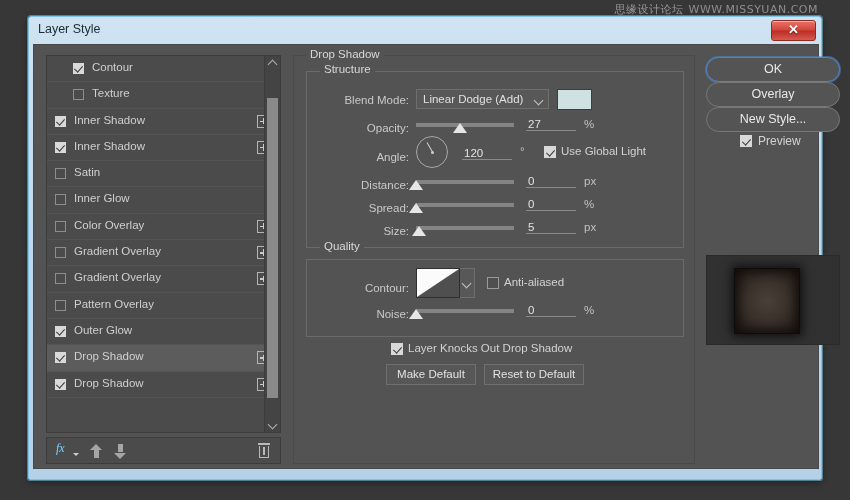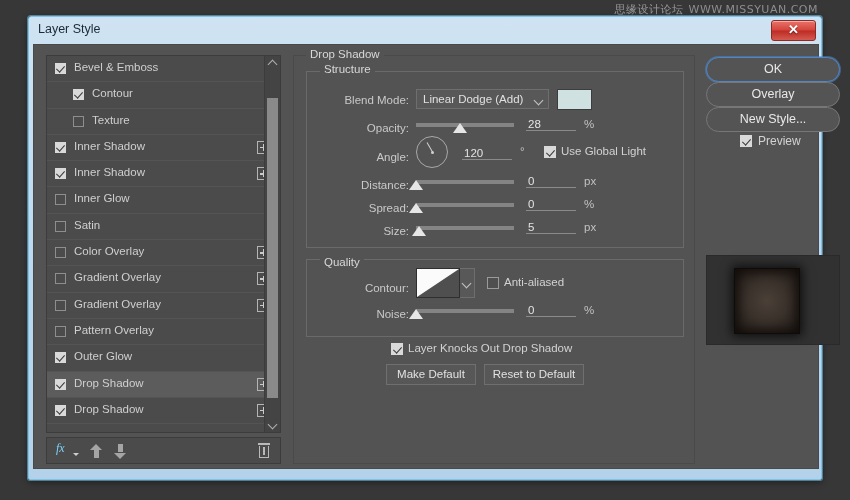--- a/index.html
+++ b/index.html
@@ -499,49 +499,45 @@
       <div class="title-text">Layer Style</div>
       <div class="close-btn">
         <div class="x">✕</div>
       </div>
     </div>
 
     <div class="dialog-body">
 
       <div class="effects-panel">
         <div id="effects-rows">
-            <div class="effect-row">
-              <div class="eff-chk on"></div>
-              <div class="eff-label">Bevel &amp; Emboss</div>
-            </div>
             <div class="effect-row sub">
               <div class="eff-chk on"></div>
               <div class="eff-label">Contour</div>
             </div>
             <div class="effect-row sub">
               <div class="eff-chk"></div>
               <div class="eff-label">Texture</div>
             </div>
             <div class="effect-row">
               <div class="eff-chk on"></div>
               <div class="eff-label">Inner Shadow</div>
               <div class="eff-plus"></div>
             </div>
             <div class="effect-row">
               <div class="eff-chk on"></div>
               <div class="eff-label">Inner Shadow</div>
               <div class="eff-plus"></div>
             </div>
             <div class="effect-row">
               <div class="eff-chk"></div>
+              <div class="eff-label">Satin</div>
+            </div>
+            <div class="effect-row">
+              <div class="eff-chk"></div>
               <div class="eff-label">Inner Glow</div>
-            </div>
-            <div class="effect-row">
-              <div class="eff-chk"></div>
-              <div class="eff-label">Satin</div>
             </div>
             <div class="effect-row">
               <div class="eff-chk"></div>
               <div class="eff-label">Color Overlay</div>
               <div class="eff-plus"></div>
             </div>
             <div class="effect-row">
               <div class="eff-chk"></div>
               <div class="eff-label">Gradient Overlay</div>
               <div class="eff-plus"></div>
@@ -610,21 +606,21 @@
           <span>Linear Dodge (Add)</span>
           <div class="caret"></div>
         </div>
         <div class="swatch" id="color-swatch" style="left: 263px; top: 33px; width: 35px; height: 21px; background: rgb(207, 225, 224);"></div>
 
         <div class="lbl" style="left:10px; top:66px; width:105px;">Opacity:</div>
         <div class="slider" id="opacity-slider" style="left:122px; top:64px; width:98px;">
           <div class="track"></div>
           <div class="knob" style="left: 45%;"></div>
         </div>
-        <div class="numfield" style="left:232px; top:62px; width:50px;">28</div>
+        <div class="numfield" style="left:232px; top:62px; width:50px;">27</div>
         <div class="unit" style="left:290px; top:62px;">%</div>
 
         <div class="lbl" style="left:10px; top:95px; width:105px;">Angle:</div>
         <div class="dial" id="angle-dial" style="left:122px; top:80px;">
           <div class="needle" id="angle-needle" style="transform: rotate(-30deg);"></div>
           <div class="center"></div>
         </div>
         <div class="numfield" style="left:168px; top:91px; width:50px;">120</div>
         <div class="unit" style="left:226px; top:89px;">°</div>
         <div class="cbox on" style="left:250px; top:90px;"></div>
@@ -648,21 +644,21 @@
 
         <div class="lbl" style="left:10px; top:169px; width:105px;">Size:</div>
         <div class="slider" id="size-slider" style="left:122px; top:167px; width:98px;">
           <div class="track"></div>
           <div class="knob" style="left: 3%;"></div>
         </div>
         <div class="numfield" style="left:232px; top:165px; width:50px;">5</div>
         <div class="unit" style="left:290px; top:165px;">px</div>
 
         <div class="fieldset" style="left:12px; top:203px; width:378px; height:78px;"></div>
-        <div class="sec-title" style="left:26px; top:200px;">Quality</div>
+        <div class="sec-title" style="left:26px; top:184px;">Quality</div>
 
         <div class="lbl" style="left:10px; top:226px; width:105px;">Contour:</div>
         <div class="contour-box" style="left:122px; top:212px;">
           <div class="tri"></div>
         </div>
         <div class="contour-caret" style="left:166px; top:212px;">
           <i></i>
         </div>
         <div class="cbox" style="left:193px; top:221px;"></div>
         <div class="cb-label" style="left:210px; top:220px;">Anti-aliased</div>

